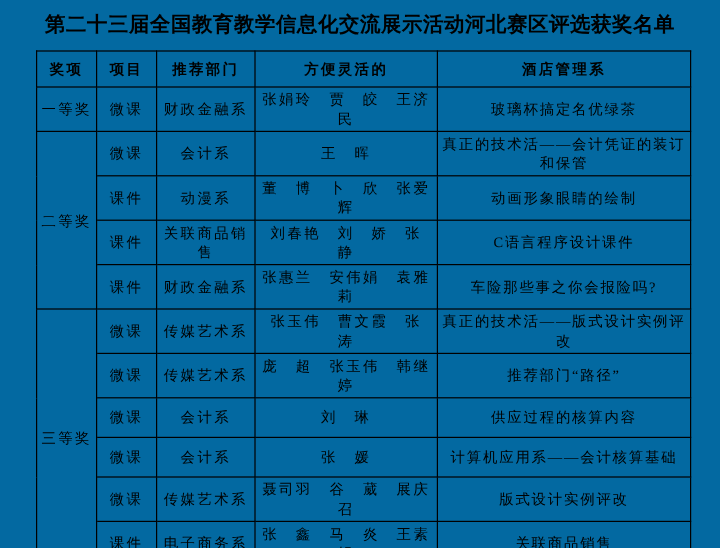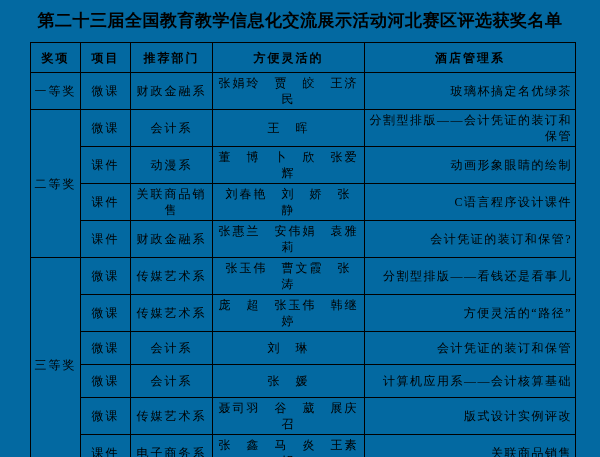--- a/index.html
+++ b/index.html
@@ -48,21 +48,20 @@
   .award-table th {
     font-weight: bold;
     height: 30px;
   }
   .award-table td {
     font-weight: normal;
     height: 33px;
   }
   .award-table td.work-cell {
     letter-spacing: 1.5px;
-    text-align: right;
   }
   .col-award    { width: 50px; }
   .col-category { width: 50px; }
   .col-dept     { width: 82px; }
   .col-teachers { width: 152px; }
   .col-work     { width: 211px; }
 </style>
 </head>
 <body>
 
@@ -95,59 +94,59 @@
         <td class="dept-cell">财政金融系</td>
         <td class="teachers-cell">张娟玲　贾　皎　王济民</td>
         <td class="work-cell">玻璃杯搞定名优绿茶</td>
       </tr>
 
       <tr>
         <td class="award-cell" rowspan="4">二等奖</td>
         <td class="category-cell">微课</td>
         <td class="dept-cell">会计系</td>
         <td class="teachers-cell">王　晖</td>
-        <td class="work-cell">分割型排版——会计凭证的装订和保管</td>
+        <td class="work-cell">真正的技术活——会计凭证的装订和保管</td>
       </tr>
       <tr>
         <td class="category-cell">课件</td>
         <td class="dept-cell">动漫系</td>
         <td class="teachers-cell">董　博　卜　欣　张爱辉</td>
         <td class="work-cell">动画形象眼睛的绘制</td>
       </tr>
       <tr>
         <td class="category-cell">课件</td>
         <td class="dept-cell">关联商品销售</td>
         <td class="teachers-cell">刘春艳　刘　娇　张　静</td>
         <td class="work-cell">C语言程序设计课件</td>
       </tr>
       <tr>
         <td class="category-cell">课件</td>
         <td class="dept-cell">财政金融系</td>
         <td class="teachers-cell">张惠兰　安伟娟　袁雅莉</td>
-        <td class="work-cell">会计凭证的装订和保管?</td>
+        <td class="work-cell">车险那些事之你会报险吗?</td>
       </tr>
 
       <tr>
         <td class="award-cell" rowspan="6">三等奖</td>
         <td class="category-cell">微课</td>
         <td class="dept-cell">传媒艺术系</td>
         <td class="teachers-cell">张玉伟　曹文霞　张　涛</td>
-        <td class="work-cell">分割型排版——看钱还是看事儿</td>
+        <td class="work-cell">真正的技术活——版式设计实例评改</td>
       </tr>
       <tr>
         <td class="category-cell">微课</td>
         <td class="dept-cell">传媒艺术系</td>
         <td class="teachers-cell">庞　超　张玉伟　韩继婷</td>
-        <td class="work-cell">方便灵活的“路径”</td>
+        <td class="work-cell">推荐部门“路径”</td>
       </tr>
       <tr>
         <td class="category-cell">微课</td>
         <td class="dept-cell">会计系</td>
         <td class="teachers-cell">刘　琳</td>
-        <td class="work-cell">会计凭证的装订和保管</td>
+        <td class="work-cell">供应过程的核算内容</td>
       </tr>
       <tr>
         <td class="category-cell">微课</td>
         <td class="dept-cell">会计系</td>
         <td class="teachers-cell">张　媛</td>
         <td class="work-cell">计算机应用系——会计核算基础</td>
       </tr>
       <tr>
         <td class="category-cell">微课</td>
         <td class="dept-cell">传媒艺术系</td>

